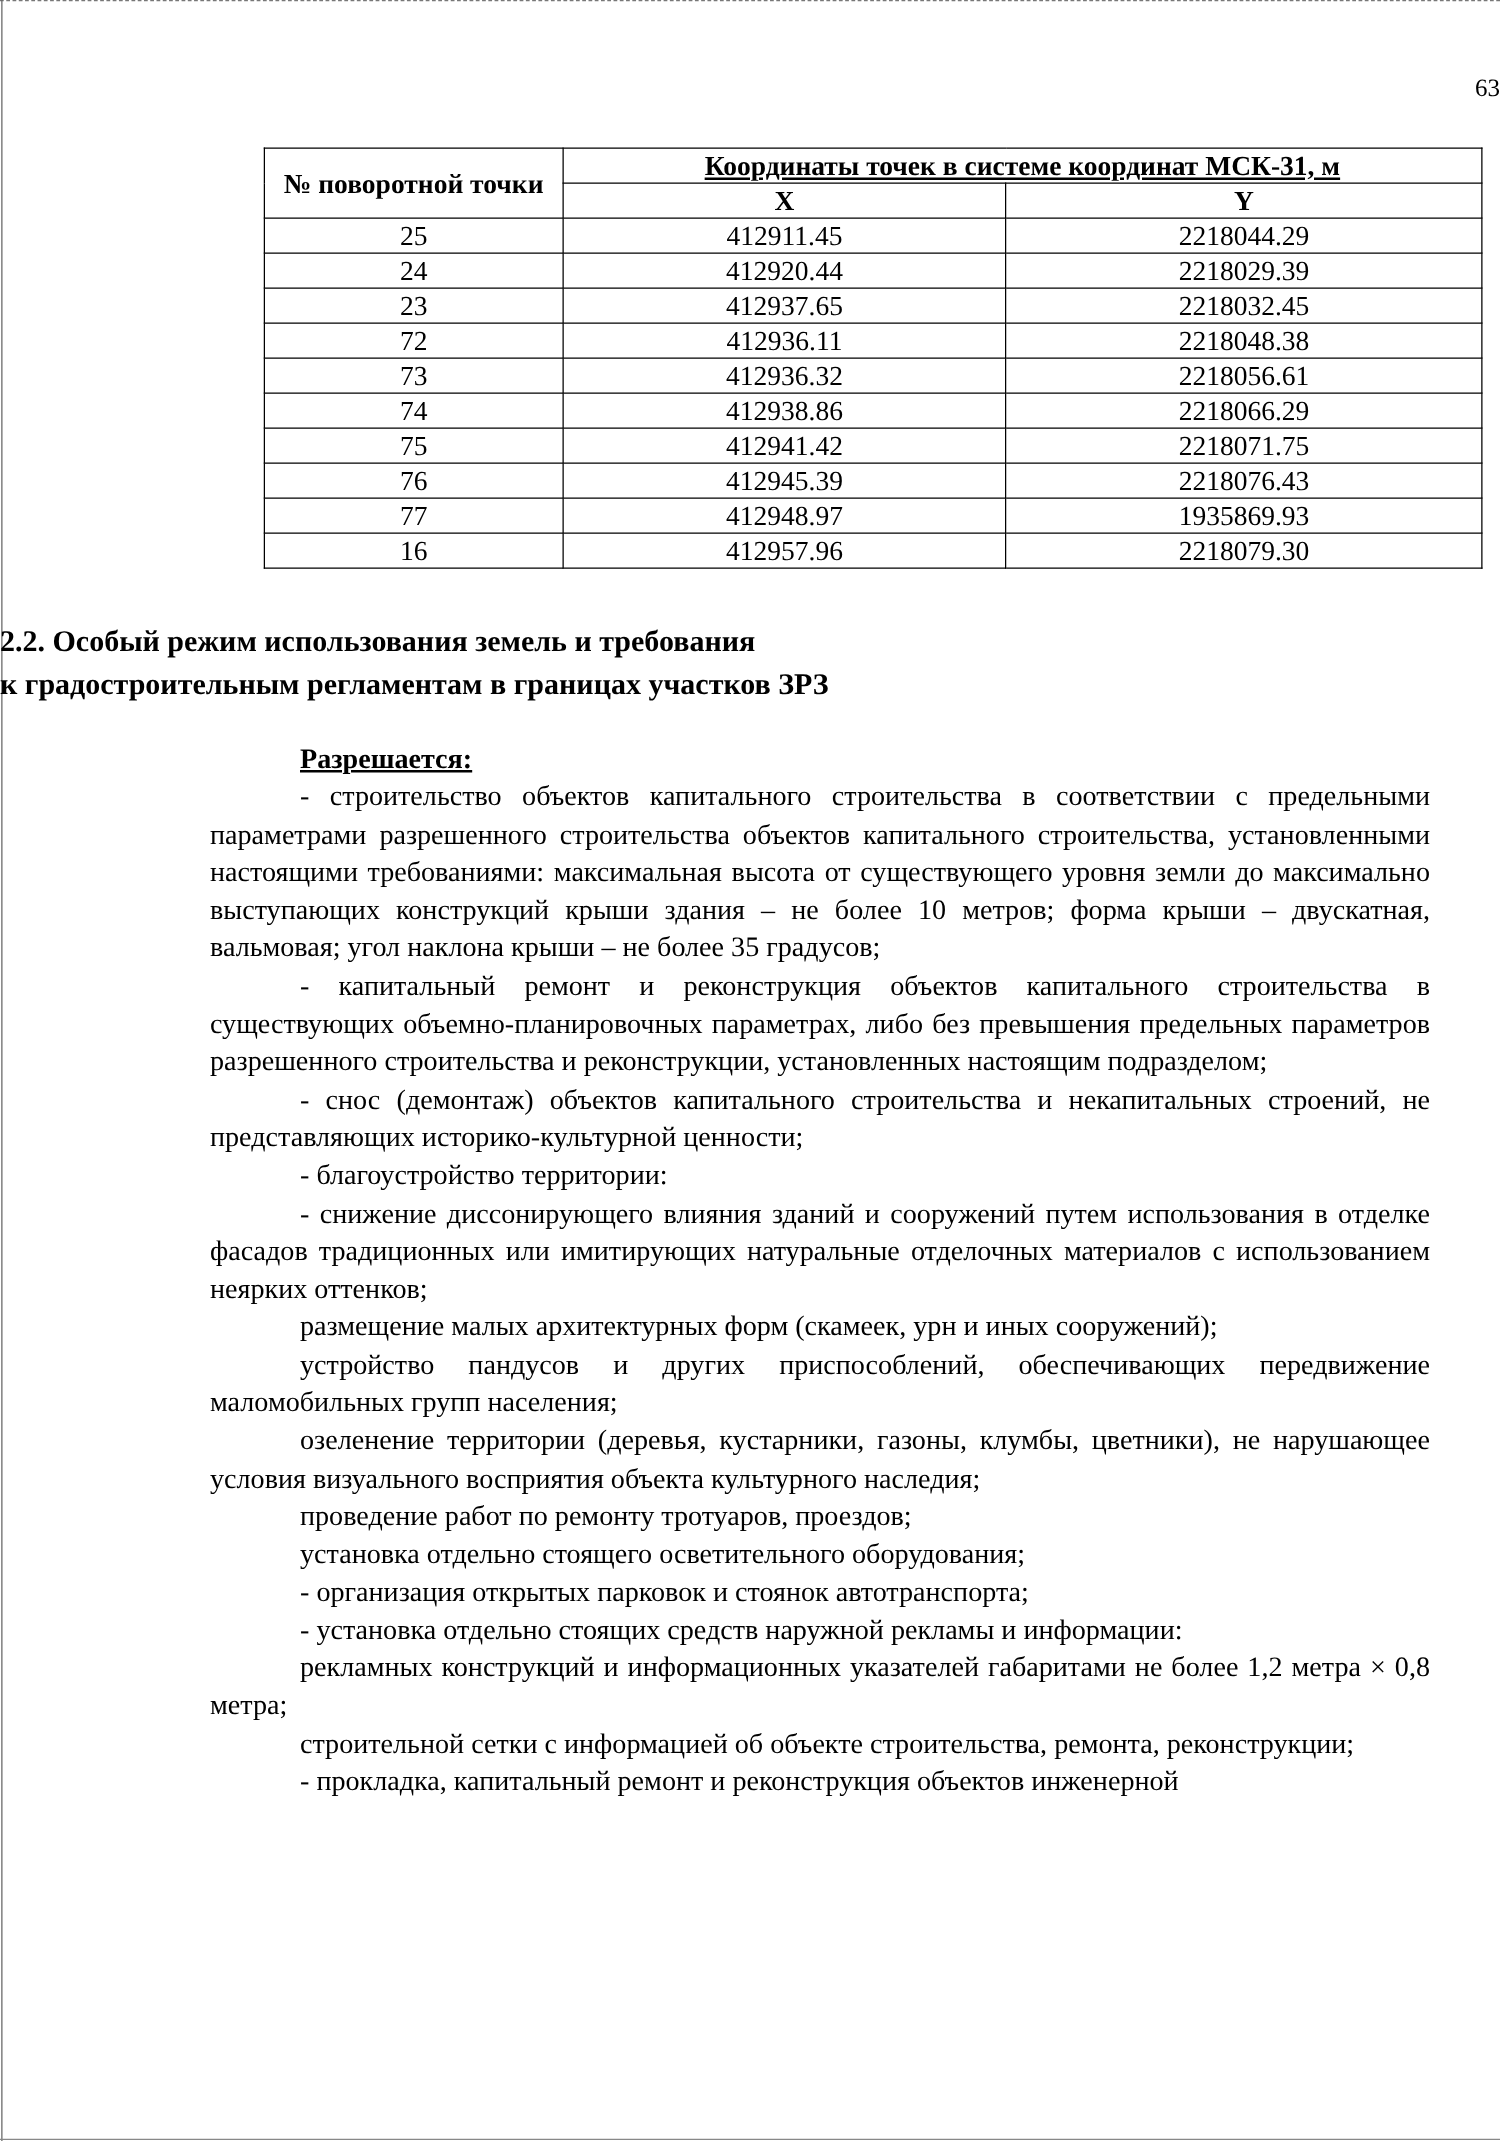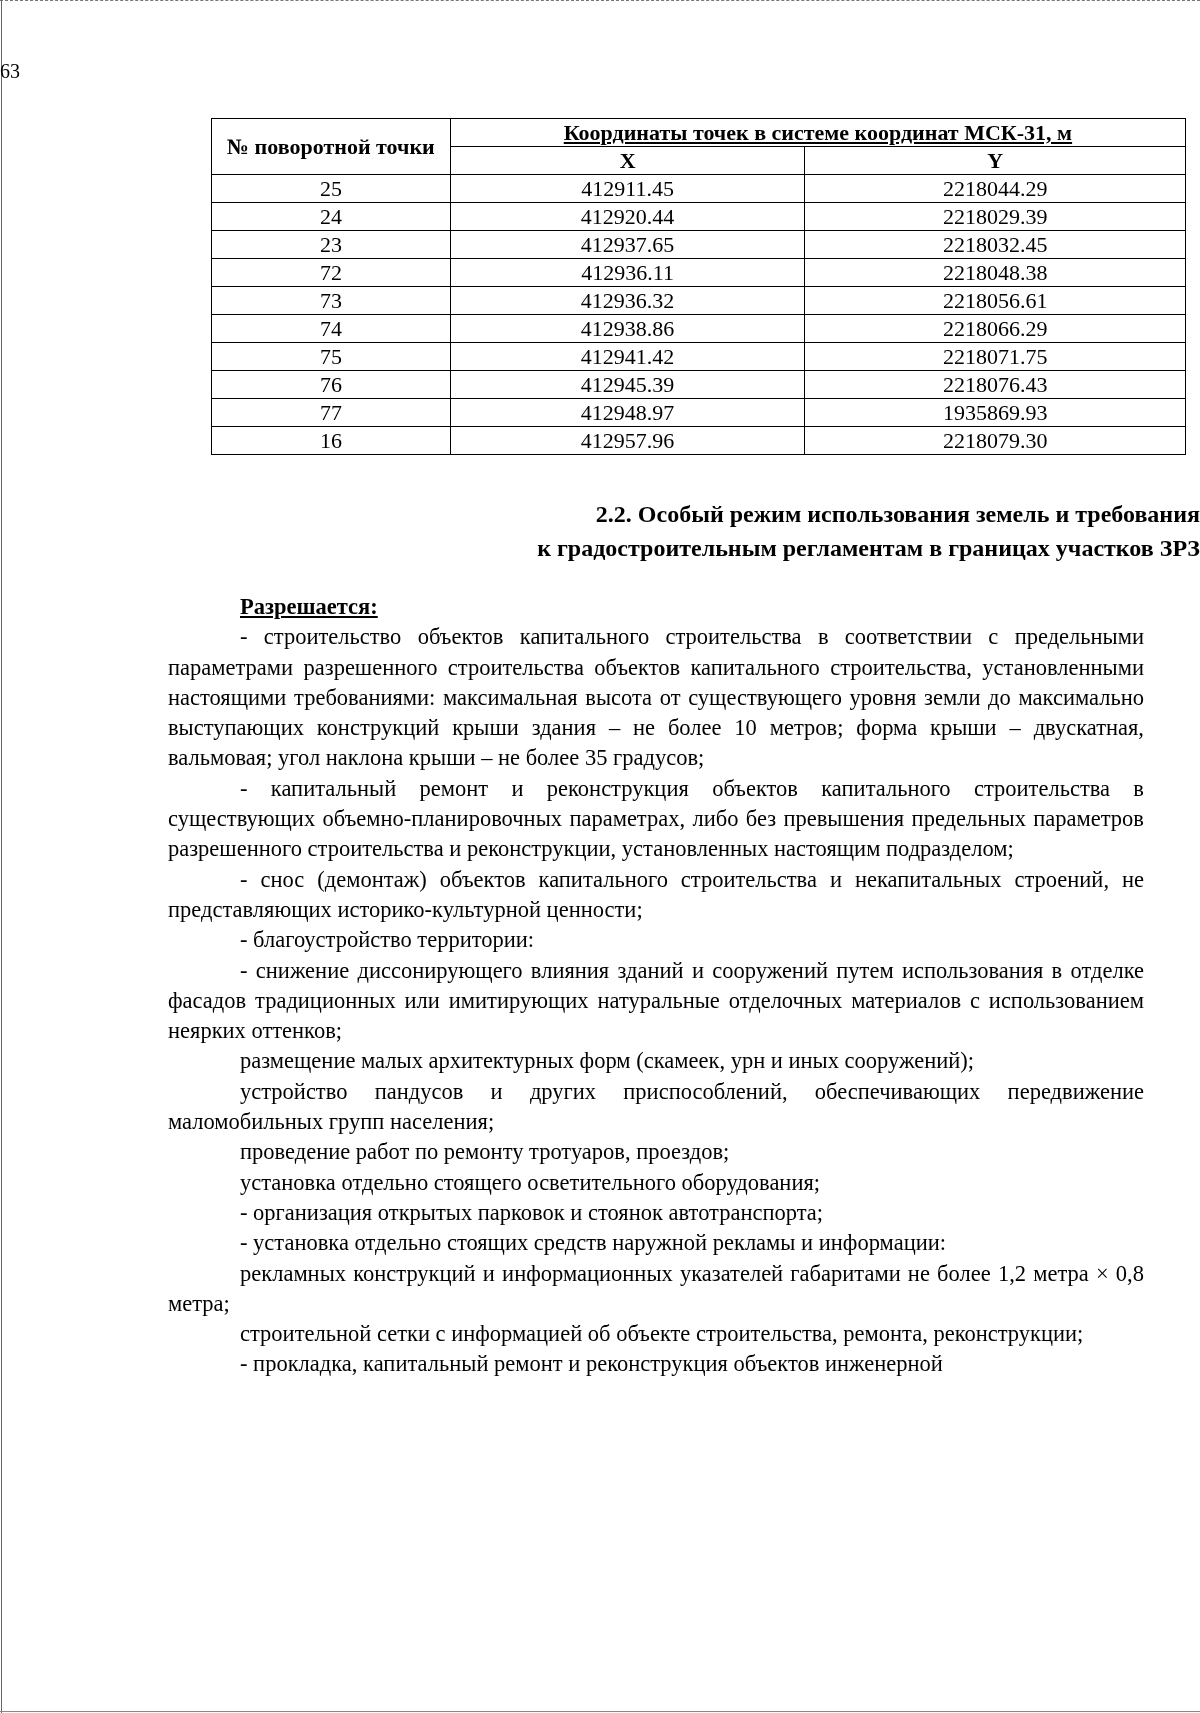--- a/index.html
+++ b/index.html
@@ -2,30 +2,30 @@
 <html><head>
 <meta charset="utf-8">
 <style>
   html, body { margin: 0; padding: 0; background: #ffffff; }
   body { width: 1200px; height: 1713px; position: relative; overflow: hidden;
          font-family: "Liberation Serif", "DejaVu Serif", serif; color: #000; }
   .scan-edge-top { position: absolute; left: 0; top: 0; width: 1200px; height: 2px;
          border-top: 1px dashed #777; }
   .scan-edge-left { position: absolute; left: 1px; top: 0; width: 1px; height: 1713px; background: #666; }
   .scan-edge-bottom { position: absolute; left: 0; top: 1711px; width: 1200px; height: 1px; background: #888; }
-  .page-number { position: absolute; top: 60px; left: 0; width: 1200px; text-align: left;
+  .page-number { position: absolute; top: 60px; left: 0; width: 1200px; text-align: right;
          font-size: 20px; }
   table.coords { position: absolute; left: 167px; top: 118px; width: 975px;
          border-collapse: collapse; font-size: 22px; margin-left: 44px; }
   table.coords th, table.coords td { border: 1.5px solid #000; text-align: center;
          padding: 0; height: 27px; line-height: 27px; }
   table.coords th { font-weight: bold; }
   table.coords th.group { text-decoration: underline; }
   col.c1 { width: 239px; } col.c2 { width: 355px; } col.c3 { width: 381px; }
-  .section-title { position: absolute; top: 497px; left: 0; width: 1200px; text-align: right;
+  .section-title { position: absolute; top: 497px; left: 0; width: 1200px; text-align: left;
          font-weight: bold; font-size: 24px; line-height: 34px; }
   .body-text { position: absolute; top: 592px; left: 168px; width: 976px;
          font-size: 22.5px; line-height: 30.3px; text-align: justify; }
   .body-text p { margin: 0; }
   .body-text .indent { text-indent: 72px; }
   .body-text .heading-under { text-indent: 72px; text-decoration: underline; font-weight: bold; }
 </style>
 </head>
 <body>
 
@@ -113,20 +113,21 @@
 <div class="body-text">
   <p class="heading-under">Разрешается:</p>
   <div id="paras">
       <p class="indent">- строительство объектов капитального строительства в соответствии с предельными параметрами разрешенного строительства объектов капитального строительства, установленными настоящими требованиями: максимальная высота от существующего уровня земли до максимально выступающих конструкций крыши здания – не более 10 метров; форма крыши – двускатная, вальмовая; угол наклона крыши – не более 35 градусов;</p>
       <p class="indent">- капитальный ремонт и реконструкция объектов капитального строительства в существующих объемно-планировочных параметрах, либо без превышения предельных параметров разрешенного строительства и реконструкции, установленных настоящим подразделом;</p>
       <p class="indent">- снос (демонтаж) объектов капитального строительства и некапитальных строений, не представляющих историко-культурной ценности;</p>
       <p class="indent">- благоустройство территории:</p>
       <p class="indent">- снижение диссонирующего влияния зданий и сооружений путем использования в отделке фасадов традиционных или имитирующих натуральные отделочных материалов с использованием неярких оттенков;</p>
       <p class="indent">размещение малых архитектурных форм (скамеек, урн и иных сооружений);</p>
       <p class="indent">устройство пандусов и других приспособлений, обеспечивающих передвижение маломобильных групп населения;</p>
+      <p class="indent">озеленение территории (деревья, кустарники, газоны, клумбы, цветники), не нарушающее условия визуального восприятия объекта культурного наследия;</p>
       <p class="indent">проведение работ по ремонту тротуаров, проездов;</p>
       <p class="indent">установка отдельно стоящего осветительного оборудования;</p>
       <p class="indent">- организация открытых парковок и стоянок автотранспорта;</p>
       <p class="indent">- установка отдельно стоящих средств наружной рекламы и информации:</p>
       <p class="indent">рекламных конструкций и информационных указателей габаритами не более 1,2 метра × 0,8 метра;</p>
       <p class="indent">строительной сетки с информацией об объекте строительства, ремонта, реконструкции;</p>
       <p class="indent">- прокладка, капитальный ремонт и реконструкция объектов инженерной</p>
     </div>
 </div>
 

